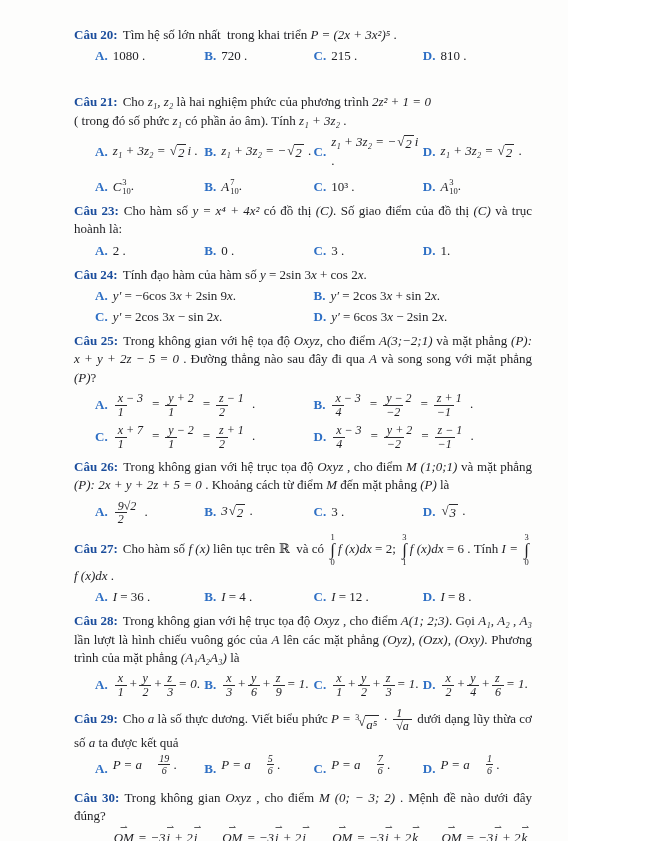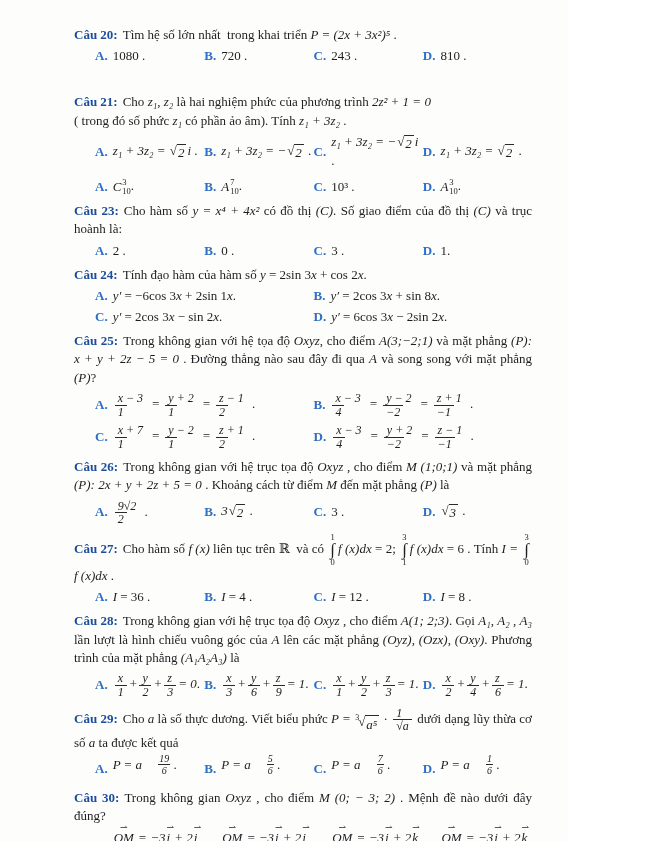--- a/index.html
+++ b/index.html
@@ -67,21 +67,21 @@
           <div class="opt" data-name="question-20-option-A">
             <span class="olabel" data-name="option-A-label">A.</span>
             <span class="obody" data-name="option-A-text"><span class="mt" data-name="text-run">1080 .</span></span>
           </div>
           <div class="opt" data-name="question-20-option-B">
             <span class="olabel" data-name="option-B-label">B.</span>
             <span class="obody" data-name="option-B-text"><span class="mt" data-name="text-run">720 .</span></span>
           </div>
           <div class="opt" data-name="question-20-option-C">
             <span class="olabel" data-name="option-C-label">C.</span>
-            <span class="obody" data-name="option-C-text"><span class="mt" data-name="text-run">243 .</span></span>
+            <span class="obody" data-name="option-C-text"><span class="mt" data-name="text-run">215 .</span></span>
           </div>
           <div class="opt" data-name="question-20-option-D">
             <span class="olabel" data-name="option-D-label">D.</span>
             <span class="obody" data-name="option-D-text"><span class="mt" data-name="text-run">810 .</span></span>
           </div>
         </div>
       </div>
       <div class="q" data-name="question-21">
         <div class="stem" data-name="question-21-stem"><span class="qlabel" data-name="question-21-number">Câu 21:</span><span class="mt" data-name="text-run">Cho </span><span class="mi" data-name="math-text">z₁, z₂</span><span class="mt" data-name="text-run"> là hai nghiệm phức của phương trình </span><span class="mi" data-name="math-text">2z² + 1 = 0</span><br><span class="mt" data-name="text-run">( trong đó số phức </span><span class="mi" data-name="math-text">z₁</span><span class="mt" data-name="text-run"> có phần ảo âm). Tính </span><span class="mi" data-name="math-text">z₁ + 3z₂</span><span class="mt" data-name="text-run"> .</span></div>
         <div class="opts cols4" data-name="question-21-options">
@@ -172,25 +172,25 @@
             <span class="olabel" data-name="option-D-label">D.</span>
             <span class="obody" data-name="option-D-text"><span class="mt" data-name="text-run">1.</span></span>
           </div>
         </div>
       </div>
       <div class="q" data-name="question-24">
         <div class="stem" data-name="question-24-stem"><span class="qlabel" data-name="question-24-number">Câu 24:</span><span class="mt" data-name="text-run">Tính đạo hàm của hàm số </span><span class="mi" data-name="math-text">y</span><span class="mt" data-name="text-run"> = 2sin 3</span><span class="mi" data-name="math-text">x</span><span class="mt" data-name="text-run"> + cos 2</span><span class="mi" data-name="math-text">x</span><span class="mt" data-name="text-run">.</span></div>
         <div class="opts cols2" data-name="question-24-options">
           <div class="opt" data-name="question-24-option-A">
             <span class="olabel" data-name="option-A-label">A.</span>
-            <span class="obody" data-name="option-A-text"><span class="mi" data-name="math-text">y′</span><span class="mt" data-name="text-run"> = −6cos 3</span><span class="mi" data-name="math-text">x</span><span class="mt" data-name="text-run"> + 2sin 1</span><span class="mi" data-name="math-text">x</span><span class="mt" data-name="text-run">.</span></span>
+            <span class="obody" data-name="option-A-text"><span class="mi" data-name="math-text">y′</span><span class="mt" data-name="text-run"> = −6cos 3</span><span class="mi" data-name="math-text">x</span><span class="mt" data-name="text-run"> + 2sin 9</span><span class="mi" data-name="math-text">x</span><span class="mt" data-name="text-run">.</span></span>
           </div>
           <div class="opt" data-name="question-24-option-B">
             <span class="olabel" data-name="option-B-label">B.</span>
-            <span class="obody" data-name="option-B-text"><span class="mi" data-name="math-text">y′</span><span class="mt" data-name="text-run"> = 2cos 3</span><span class="mi" data-name="math-text">x</span><span class="mt" data-name="text-run"> + sin 8</span><span class="mi" data-name="math-text">x</span><span class="mt" data-name="text-run">.</span></span>
+            <span class="obody" data-name="option-B-text"><span class="mi" data-name="math-text">y′</span><span class="mt" data-name="text-run"> = 2cos 3</span><span class="mi" data-name="math-text">x</span><span class="mt" data-name="text-run"> + sin 2</span><span class="mi" data-name="math-text">x</span><span class="mt" data-name="text-run">.</span></span>
           </div>
           <div class="opt" data-name="question-24-option-C">
             <span class="olabel" data-name="option-C-label">C.</span>
             <span class="obody" data-name="option-C-text"><span class="mi" data-name="math-text">y′</span><span class="mt" data-name="text-run"> = 2cos 3</span><span class="mi" data-name="math-text">x</span><span class="mt" data-name="text-run"> − sin 2</span><span class="mi" data-name="math-text">x</span><span class="mt" data-name="text-run">.</span></span>
           </div>
           <div class="opt" data-name="question-24-option-D">
             <span class="olabel" data-name="option-D-label">D.</span>
             <span class="obody" data-name="option-D-text"><span class="mi" data-name="math-text">y′</span><span class="mt" data-name="text-run"> = 6cos 3</span><span class="mi" data-name="math-text">x</span><span class="mt" data-name="text-run"> − 2sin 2</span><span class="mi" data-name="math-text">x</span><span class="mt" data-name="text-run">.</span></span>
           </div>
         </div>

